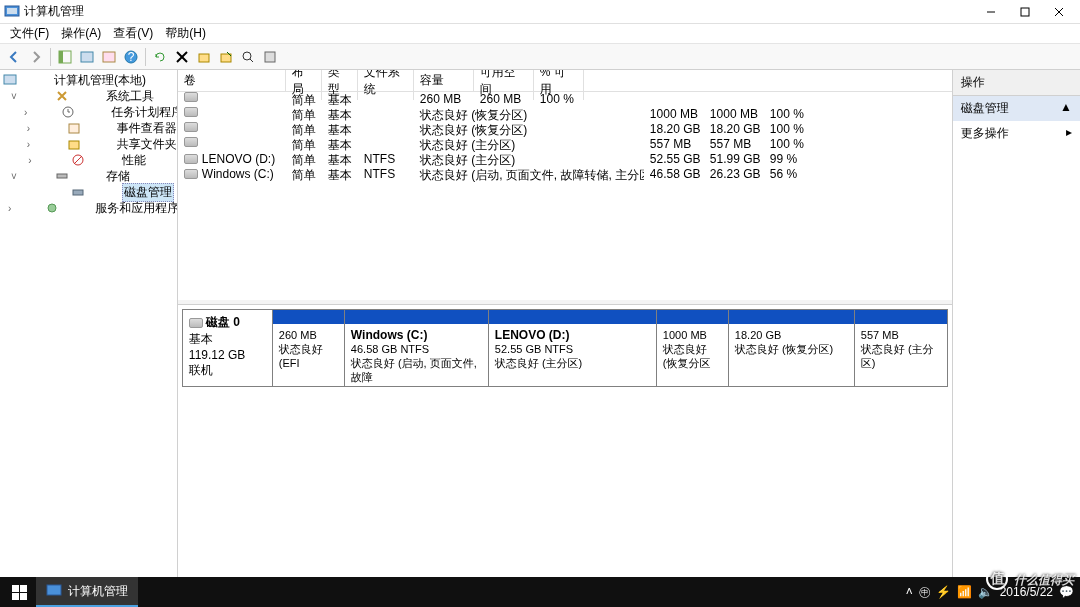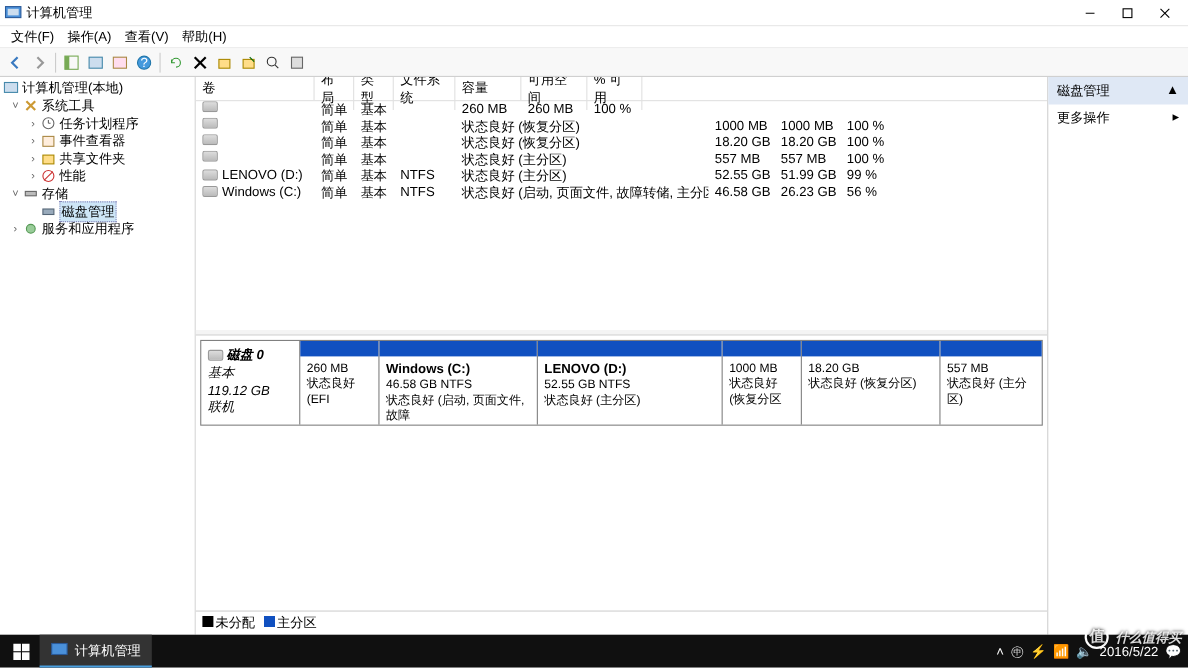--- a/index.html
+++ b/index.html
@@ -22,21 +22,21 @@
 .toolbar .sep { width: 1px; height: 18px; background: #ccc; margin: 0 2px; }
 .toolbar svg { width: 14px; height: 14px; }
 
 
 .main { display: flex; flex: 1; overflow: hidden; }
 .tree { width: 186px; background: #fff; border-right: 1px solid #d0d0d0; padding: 2px 0; overflow: auto; }
 .center { flex: 1; display: flex; flex-direction: column; background: #fff; }
 .actions { width: 134px; background: #fff; border-left: 1px solid #d0d0d0; display: flex; flex-direction: column; }
 
 
-.tn { display: flex; align-items: center; height: 16px; white-space: nowrap; }
+.tn { display: flex; align-items: center; height: 16px; white-space: nowrap; gap: 34px; }
 .tnicon { width: 16px; height: 16px; display: inline-flex; align-items: center; justify-content: center; margin-right: 2px; }
 .exp { width: 12px; text-align: center; color: #666; font-size: 10px; }
 .tn.selected span.label { background: #cde6f7; border: 1px dotted #88b; padding: 0 1px; }
 
 
 .vollist { height: 234px; overflow: auto; border-bottom: 4px solid #f4f4f4; }
 .vh { display: flex; background: #fff; height: 22px; align-items: center; border-bottom: 1px solid #e0e0e0; }
 .vh div { padding: 2px 6px; border-right: 1px solid #e0e0e0; }
 .vrow { display: flex; height: 15px; align-items: flex-start; }
 .vrow div { padding: 0 6px; white-space: nowrap; overflow: hidden; }
@@ -46,21 +46,21 @@
 .c-fs  { width: 56px; }
 .c-st  { width: 230px; }
 .c-cap { width: 60px; }
 .c-free{ width: 60px; }
 .c-pct { width: 50px; }
 .diskicon { width: 14px; height: 10px; background: linear-gradient(#ddd,#bbb); border: 1px solid #999; border-radius: 2px; display: inline-block; flex-shrink: 0; }
 
 
 .diskmap { flex: 1; border-top: 1px solid #d0d0d0; overflow: auto; padding: 4px; }
 .diskrow { display: flex; height: 78px; border: 1px solid #808080; background: #fff; }
-.diskinfo { width: 90px; padding: 4px 6px; border-right: 1px solid #808080; font-style: italic; }
+.diskinfo { width: 90px; padding: 4px 6px; border-right: 1px solid #808080; }
 .diskinfo .dih { font-weight: bold; display: flex; align-items: center; gap: 3px; }
 .part { border-right: 1px solid #808080; display: flex; flex-direction: column; }
 .part:last-child { border-right: none; }
 .part .bar { height: 14px; background: #1050c0; }
 .part .pbody { padding: 4px 6px; font-size: 11px; line-height: 14px; flex: 1; overflow: hidden; }
 .legend { padding: 2px 6px; border-top: 1px solid #d0d0d0; display: flex; gap: 8px; align-items: center; font-size: 11px; }
 .legbox { width: 10px; height: 10px; display: inline-block; margin-right: 2px; }
 
 
 .actions .hd { background: #f0f0f0; padding: 4px 8px; border-bottom: 1px solid #d0d0d0; font-weight: normal; }
@@ -397,27 +397,24 @@
               <div class="pbody">18.20 GB<br>状态良好 (恢复分区)</div>
             </div>
             <div class="part" style="width: 92px;">
               <div class="bar"></div>
               <div class="pbody">557 MB<br>状态良好 (主分区)</div>
             </div>
           </div>
       </div>
     </div>
 
-    <div class="legend">
-      <span><span class="legbox" style="background:#000"></span><span>未分配</span></span>
-      <span><span class="legbox" style="background:#1050c0"></span><span>主分区</span></span>
-    </div>
   </div>
 
   <div class="actions">
+    <div class="hd">操作</div>
     <div class="sec">
         <span>磁盘管理</span>
         <span>▲</span>
       </div>
     <div class="item">
         <span>更多操作</span>
         <span>▸</span>
       </div>
   </div>
 

